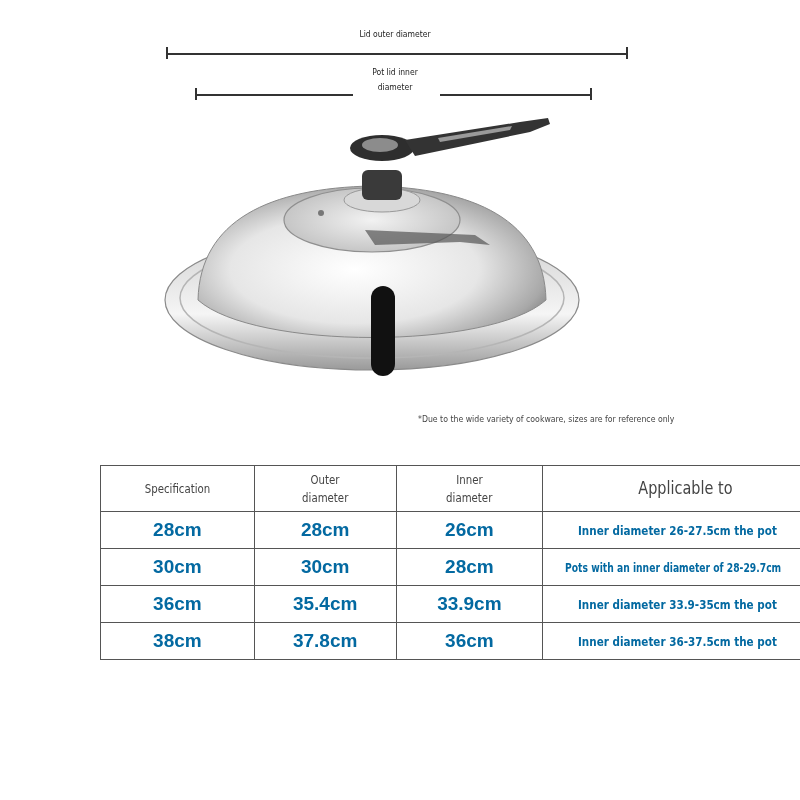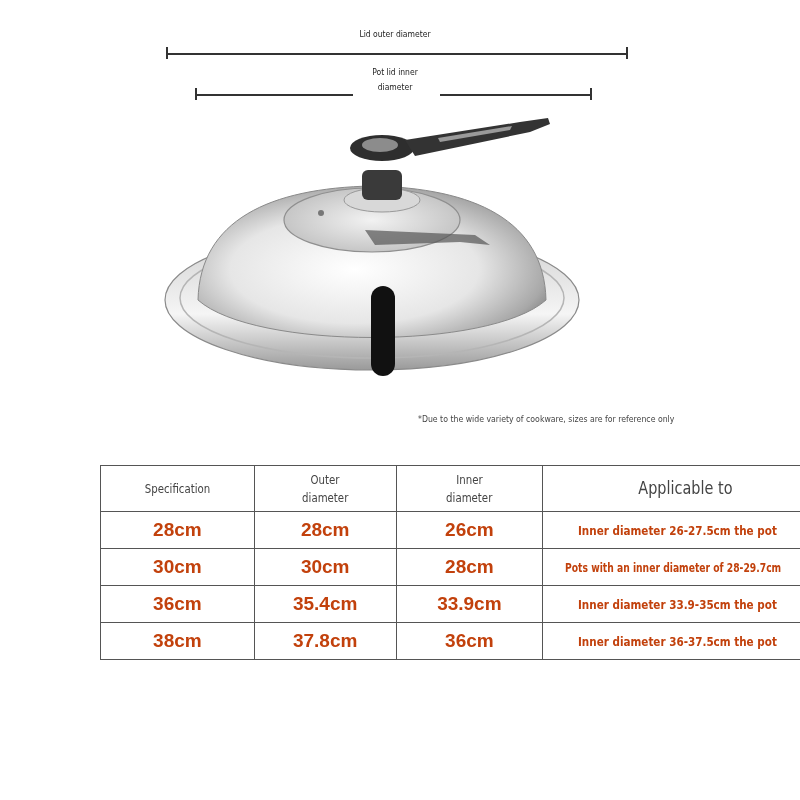--- a/index.html
+++ b/index.html
@@ -6,21 +6,21 @@
   body { width:800px; height:800px; position:relative; overflow:hidden; font-family:"Liberation Sans", sans-serif; color:#222; }
   .dim-label { position:absolute; font-family:"DejaVu Sans", sans-serif; font-size:9px; color:#222; text-align:center; transform:scaleX(0.85); transform-origin:center; }
   .dim-line { position:absolute; height:1.5px; background:#333; }
   .tick { position:absolute; width:1.5px; height:12px; background:#333; }
   .note { position:absolute; left:418px; top:413px; font-family:"DejaVu Sans", sans-serif; font-size:9.5px; color:#444; transform:scaleX(0.82); transform-origin:left; white-space:nowrap; }
   .lid-wrap { position:absolute; left:160px; top:110px; width:460px; height:280px; }
   table.spec { position:absolute; left:100px; top:465px; width:728px; border-collapse:collapse; table-layout:fixed;padding-left:33px; }
   table.spec td, table.spec th { border:1.5px solid #555; padding:0; text-align:center; vertical-align:middle; }
   table.spec th { height:45px; font-family:"DejaVu Sans", sans-serif; font-weight:normal; font-size:12px; color:#444; line-height:1.5; }
   table.spec th .sq { display:inline-block; transform:scaleX(0.85); }
-  table.spec td { height:36px; font-size:19px; font-weight:bold; color:#c2410c; }
+  table.spec td { height:36px; font-size:19px; font-weight:bold; color:#0369a1; }
   table.spec td.app { text-align:right; padding-left:22px; font-family:"DejaVu Sans", sans-serif; font-weight:bold; font-size:13px; white-space:nowrap; overflow:visible; }
   table.spec td.app span { display:inline-block; transform:scaleX(0.8); transform-origin:left; }
   table.spec td.app.small span { font-size:11.5px; }
   .col1 { width:128px; } .col2 { width:118px; } .col3 { width:122px; } .col4 { width:237px; }
 </style>
 </head>
 <body>
 
 <div class="dim-label" style="left:300px; top:29px; width:190px;">Lid outer diameter</div>
 <div class="dim-line" style="left:166px; top:53px; width:462px;"></div>

